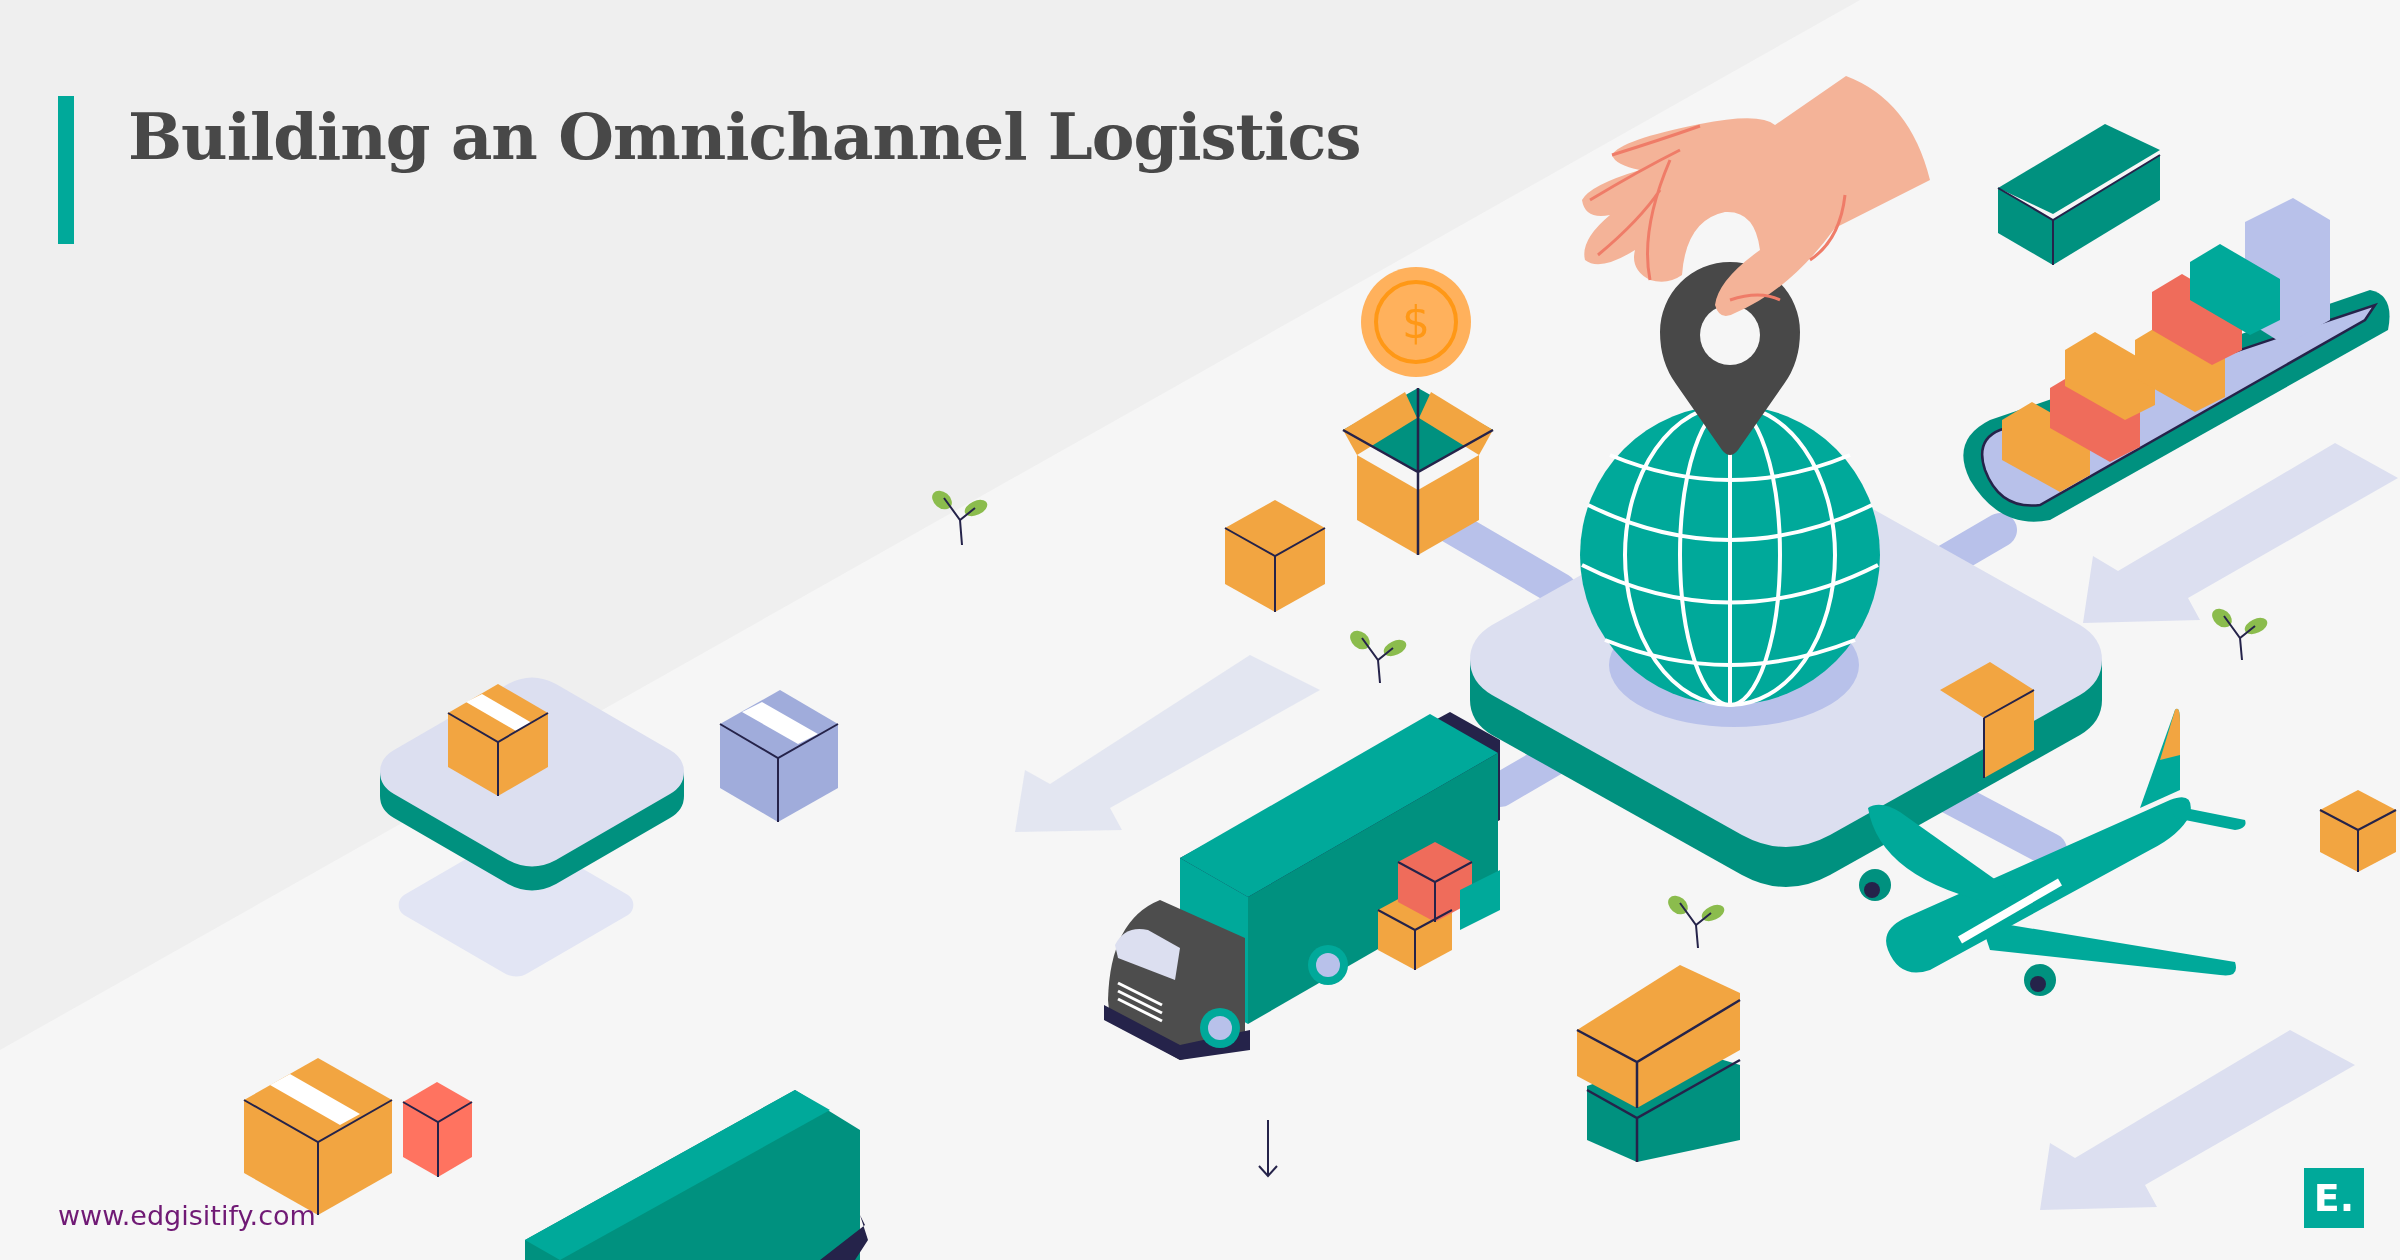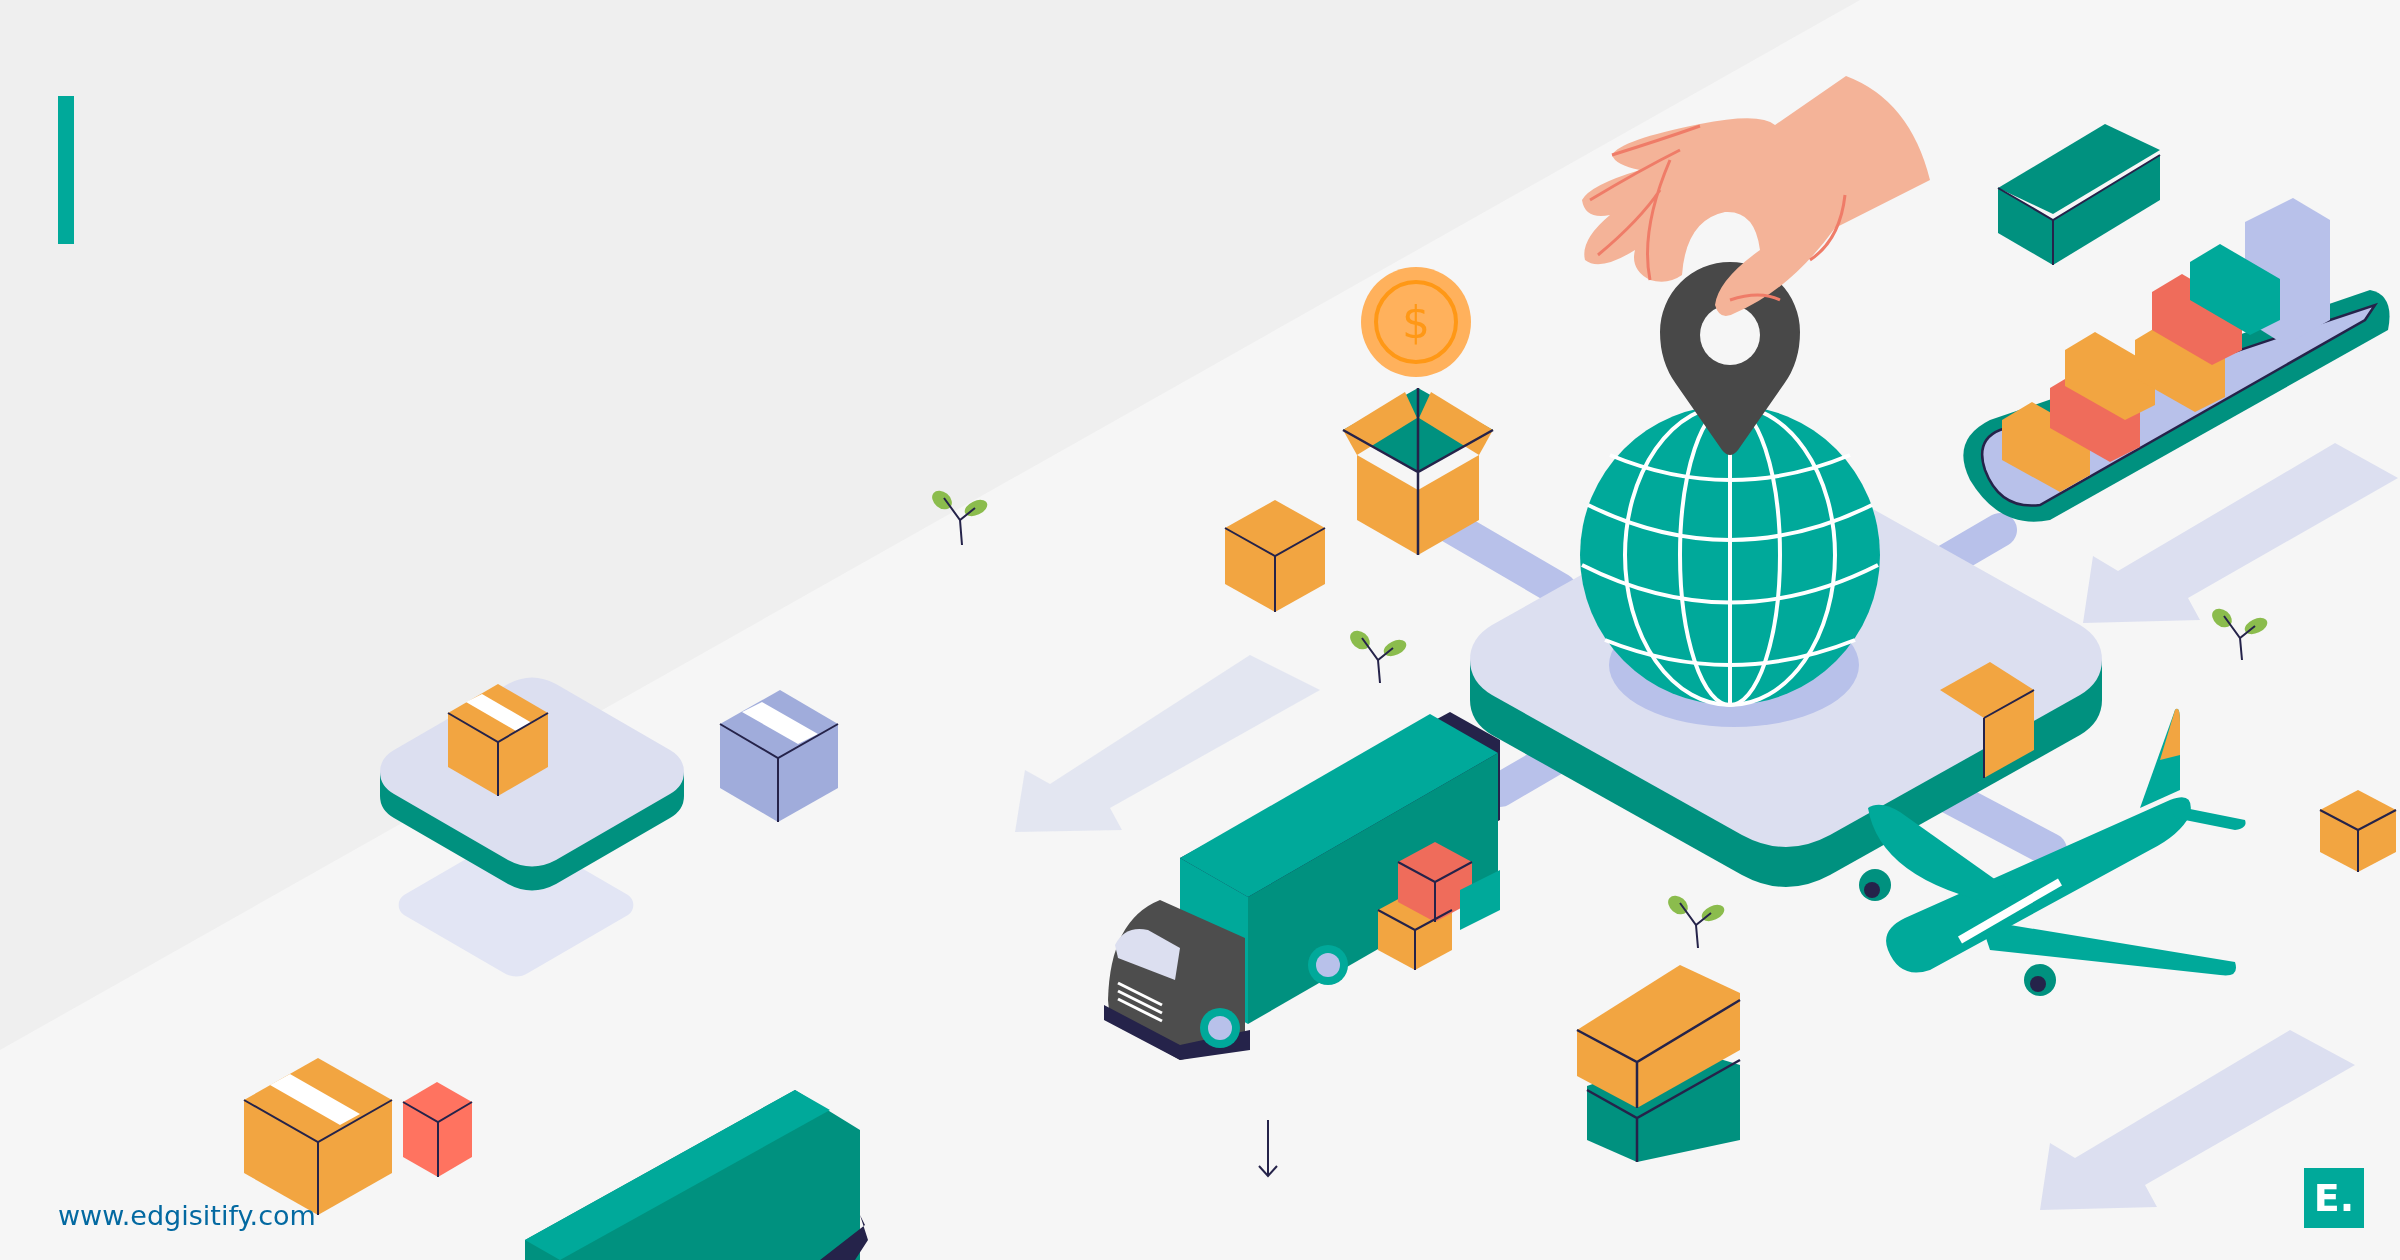--- a/index.html
+++ b/index.html
@@ -4,21 +4,21 @@
 <style>
   html, body { margin: 0; padding: 0; }
   body { width: 2400px; height: 1260px; overflow: hidden; background: #f6f6f6; position: relative; }
   .bg-svg { position: absolute; left: 0; top: 0; width: 2400px; height: 1260px; }
   .title-wrap { position: absolute; left: 58px; top: 88px; }
   .title-bar { position: absolute; left: 0; top: 8px; width: 16px; height: 148px; background: #00a99a; }
   .title { position: absolute; left: 70px; top: 0; width: 1400px; margin: 0;
     font-family: "DejaVu Serif", "Liberation Serif", serif; font-weight: bold;
     font-size: 64px; line-height: 98px; color: #484848; letter-spacing: -1px; }
   .site-url { position: absolute; left: 58px; top: 1200px; font-family: "DejaVu Sans", sans-serif;
-    font-size: 27px; color: #0369a1; }
+    font-size: 27px; color: #701a75; }
   .logo { position: absolute; left: 2304px; top: 1168px; width: 60px; height: 60px; background: #00a99a;
     color: #fff; font-family: "DejaVu Sans", sans-serif; font-weight: bold; font-size: 38px;
     display: flex; align-items: center; justify-content: center; }
   .down-arrow { position: absolute; left: 1256px; top: 1118px; width: 24px; height: 62px; }
 </style>
 </head>
 <body>
 
 <svg class="bg-svg" viewBox="0 0 2400 1260" xmlns="http://www.w3.org/2000/svg">
 
@@ -227,21 +227,21 @@
   <g>
     <polygon points="525,1240 795,1090 860,1130 860,1260 525,1260" fill="#00917f"></polygon>
     <polygon points="525,1240 795,1090 830,1110 560,1260" fill="#00a99a"></polygon>
     <polygon points="860,1215 865,1225 820,1260 855,1260 868,1240" fill="#25234a"></polygon>
   </g>
 </svg>
 
 <div class="title-wrap">
   <div class="title-bar"></div>
   <h1 class="title">
-    <br>
+    <span>Building an Omnichannel Logistics</span><br>
   </h1>
 </div>
 
 <svg class="down-arrow" viewBox="0 0 24 62" xmlns="http://www.w3.org/2000/svg">
   <line x1="12" y1="2" x2="12" y2="58" stroke="#25234a" stroke-width="2"></line>
   <polyline points="3,48 12,58 21,48" stroke="#25234a" stroke-width="2" fill="none"></polyline>
 </svg>
 
 <div class="site-url">www.edgisitify.com</div>
 <div class="logo">E.</div>

